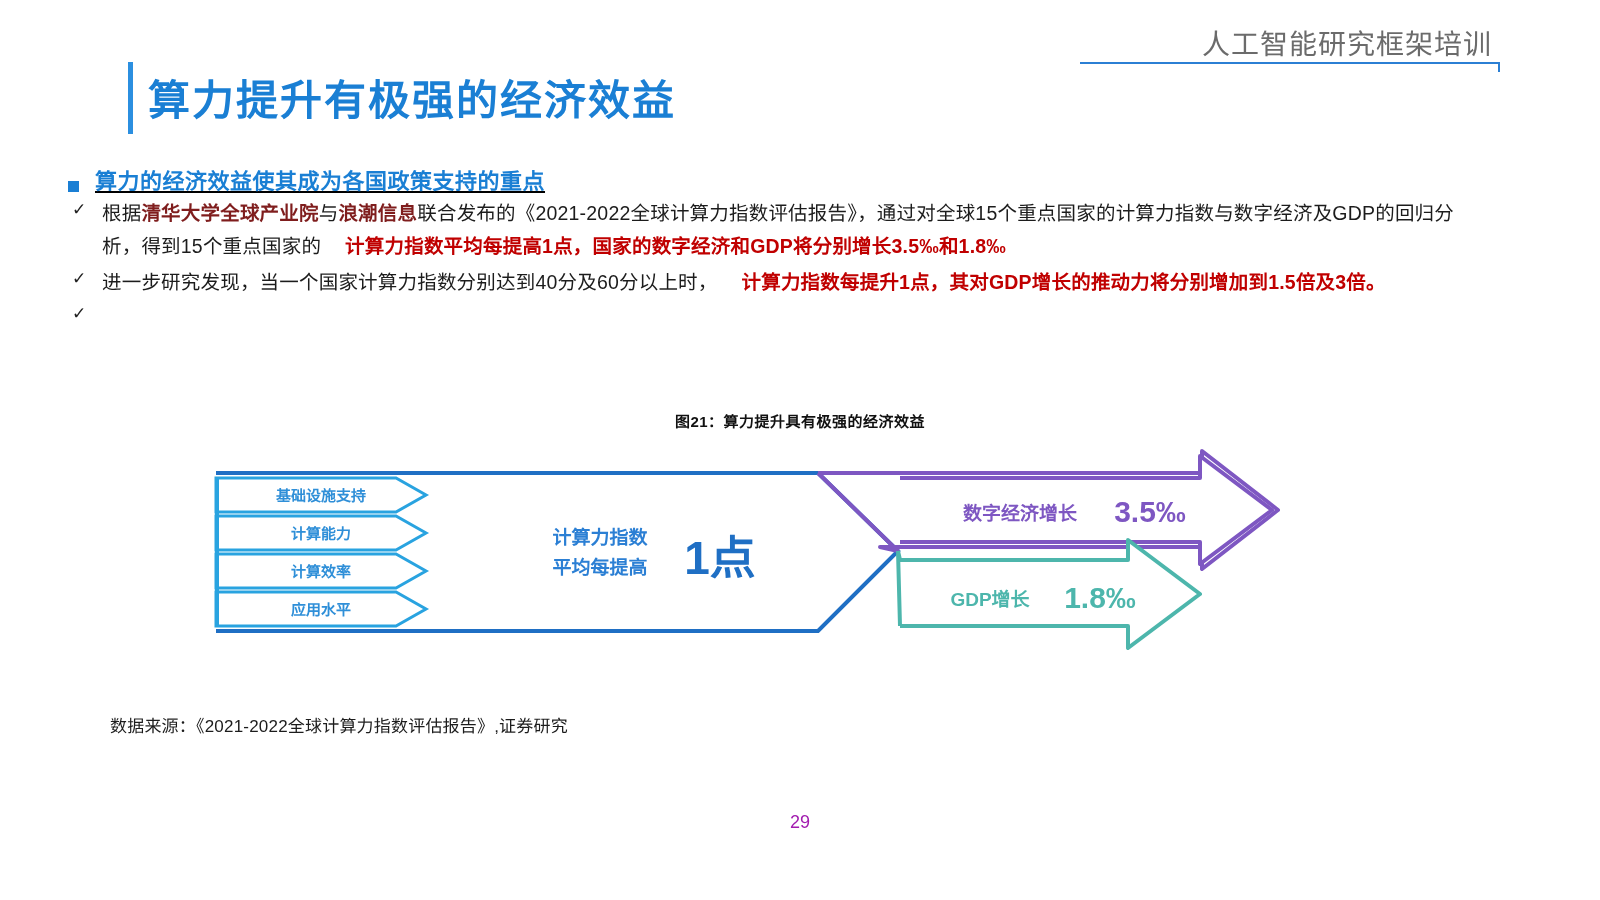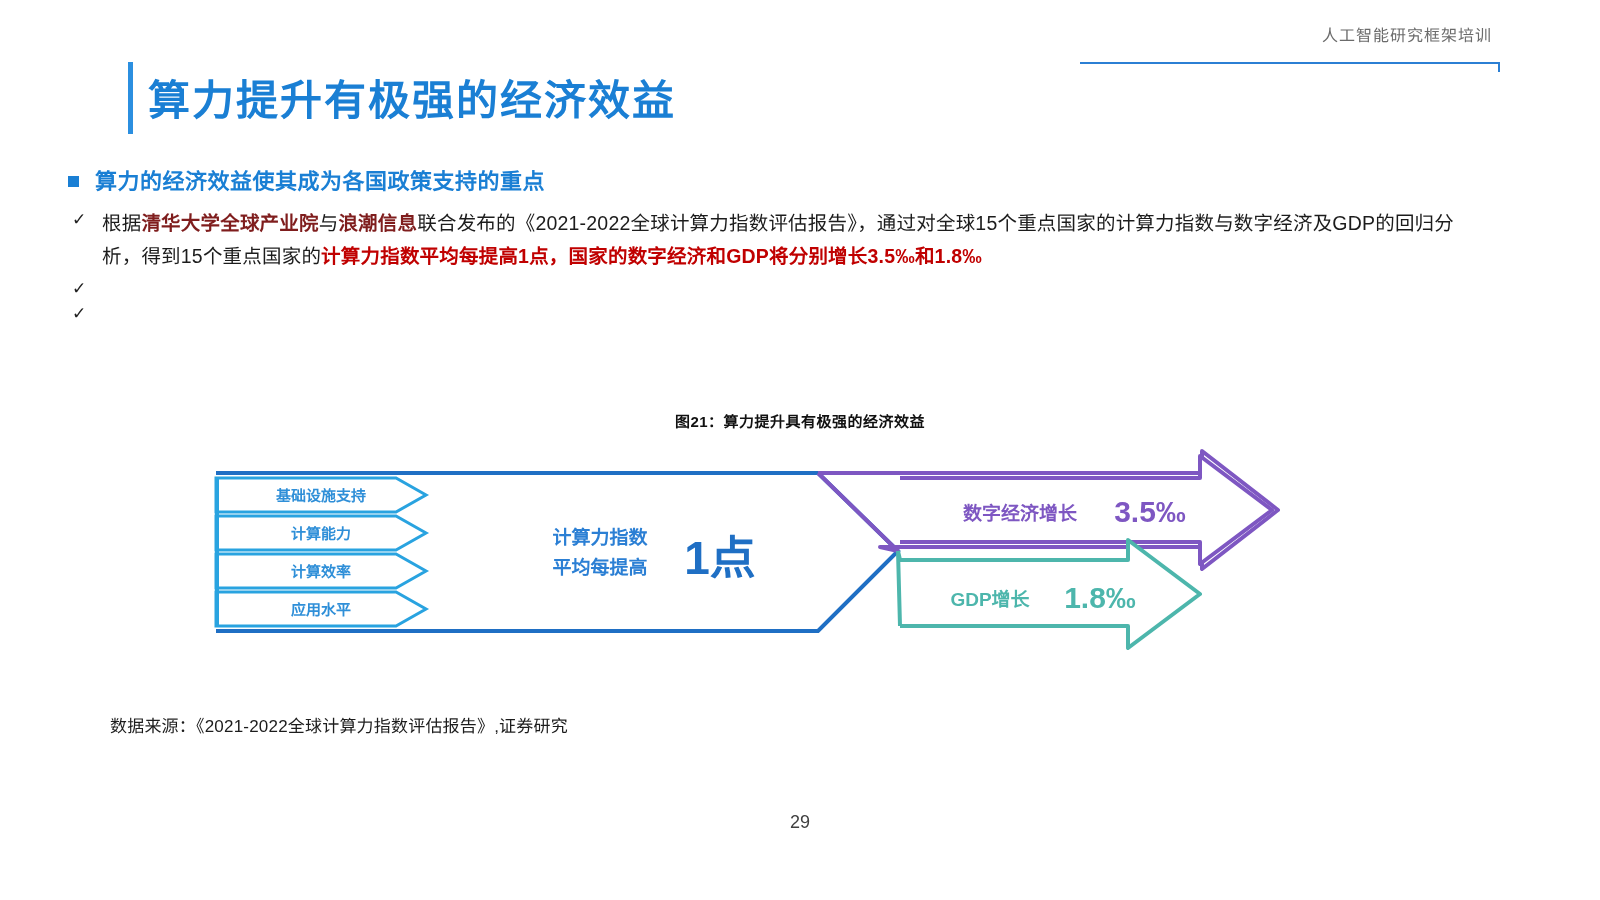--- a/index.html
+++ b/index.html
@@ -10,21 +10,21 @@
     font-family:"Liberation Sans","DejaVu Sans",sans-serif;
     position:relative;
     overflow:hidden;
     color:#000;
   }
   .slide{position:absolute;inset:0;}
 
   
   .hdr-title{
     position:absolute;top:22px;right:108px;
-    font-size:16px;color:#6b6b6b;letter-spacing:1px;
+    font-size:28px;color:#6b6b6b;letter-spacing:1px;
     white-space:nowrap;
     margin-left:40px;
   }
   .hdr-rule{
     position:absolute;top:62px;right:100px;width:420px;height:2px;
     background:#2b7fd4;
   }
   .hdr-rule-v{
     position:absolute;top:62px;right:100px;width:2px;height:10px;
     background:#2b7fd4;
@@ -46,59 +46,59 @@
   }
   .slide-title{
     position:absolute;left:148px;top:66px;
     font-size:42px;font-weight:bold;color:#1a7fd4;
     letter-spacing:2px;white-space:nowrap;
   }
 
   
   .body{position:absolute;left:68px;top:168px;width:1400px;}
 
-  .lv1{display:flex;align-items:flex-start;margin-bottom:10px;}
+  .lv1{display:flex;align-items:center;text-decoration:underline;}
   .sq{
     width:11px;height:11px;background:#1a7fd4;margin-top:8px;margin-right:16px;
     flex:0 0 auto;
   }
   .lv1-txt{
     font-size:22px;font-weight:bold;color:#1a7fd4;letter-spacing:.5px;
     line-height:1.3;
   }
 
   .lv2{display:flex;align-items:flex-start;margin-bottom:2px;}
   .ck{
     flex:0 0 auto;width:22px;margin-right:12px;margin-top:2px;
     font-size:17px;color:#222;text-align:center;
   }
   .lv2-txt{font-size:19.5px;line-height:1.72;color:#1c1c1c;letter-spacing:.2px;}
   b.blk{font-weight:bold;color:#7f1d1d;}
-  b.red{font-weight:bold;color:#c00000;}
+  b.red{font-weight:bold;color:#c00000;padding-left:24px;}
 
   
   .fig-cap{
     position:absolute;top:410px;left:0;width:1600px;text-align:center;
     font-size:15px;font-weight:bold;color:#111;letter-spacing:.5px;
   }
 
   
   .diagram{position:absolute;left:200px;top:448px;width:1110px;height:260px;}
   .diagram svg{display:block;}
 
   
   .source{
     position:absolute;left:110px;top:712px;
     font-size:17px;color:#1c1c1c;letter-spacing:.2px;
   }
 
   
   .pageno{
     position:absolute;left:0;top:812px;width:1600px;text-align:center;
-    font-size:18px;color:#404040;
+    font-size:18px;color:#a21caf;
   }
 </style>
 </head>
 <body>
 
 <div class="slide">
 
   <div class="hdr-title">人工智能研究框架培训</div>
   <div class="hdr-rule"></div>
   <div class="hdr-rule-v"></div>
@@ -113,20 +113,21 @@
       <div class="lv1-txt">算力的经济效益使其成为各国政策支持的重点</div>
     </div>
 
     <div id="bullet-list">
         <div class="lv2">
           <div class="ck">✓</div>
           <div class="lv2-txt"><span>根据</span><b class="blk">清华大学全球产业院</b><span>与</span><b class="blk">浪潮信息</b><span>联合发布的《2021-2022全球计算力指数评估报告》，通过对全球15个重点国家的计算力指数与数字经济及GDP的回归分析，得到15个重点国家的</span><b class="red">计算力指数平均每提高1点，国家的数字经济和GDP将分别增长3.5‰和1.8‰</b></div>
         </div>
         <div class="lv2">
           <div class="ck">✓</div>
+          <div class="lv2-txt"><span>进一步研究发现，当一个国家计算力指数分别达到40分及60分以上时，</span><b class="red">计算力指数每提升1点，其对GDP增长的推动力将分别增加到1.5倍及3倍。</b></div>
         </div>
         <div class="lv2">
           <div class="ck">✓</div>
         </div>
       </div>
 
   </div>
 
   <div class="fig-cap">图21：算力提升具有极强的经济效益</div>
 

